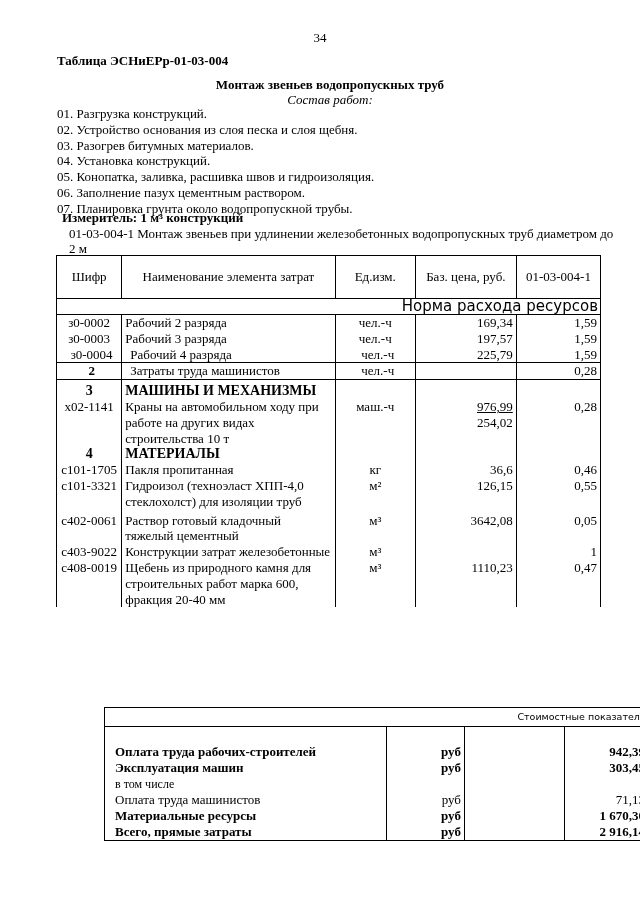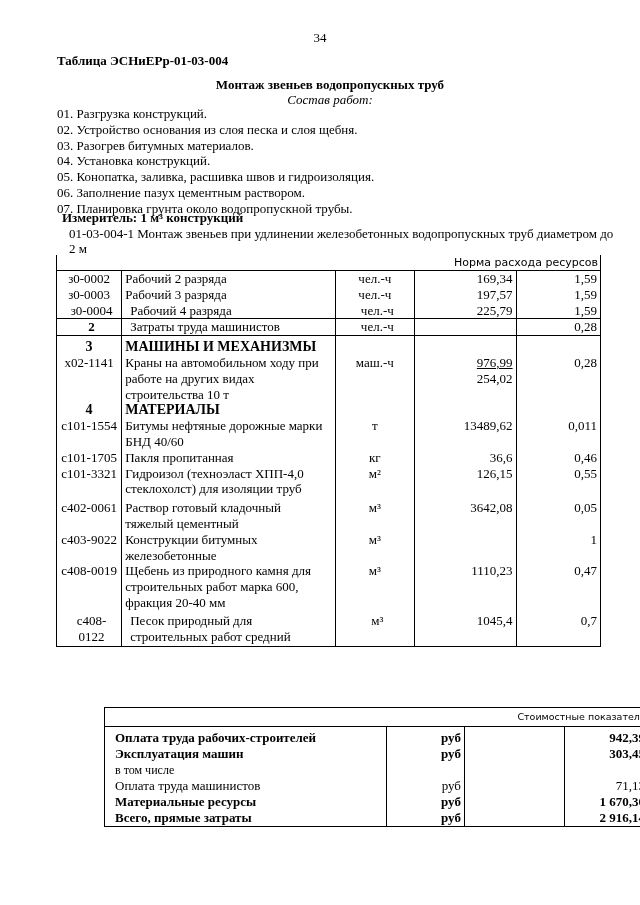--- a/index.html
+++ b/index.html
@@ -13,35 +13,35 @@
   .desc { position: absolute; top: 226px; left: 57px; width: 548px; font-size: 13px; line-height: 15px; margin-left: 12px; }
 
   table.main { position: absolute; top: 255px; left: 56px; width: 545px; border-collapse: collapse; font-size: 13px; }
   table.main td { padding: 0 3px; vertical-align: top; line-height: 15.8px; }
   table.main td.c1 { width: 56px; border-left: 1.5px solid #000; border-right: 1.5px solid #000; text-align: center; }
   table.main td.c2 { width: 214px; border-right: 1.5px solid #000; text-align: left; }
   table.main td.c3 { width: 72px; border-right: 1.5px solid #000; text-align: center; }
   table.main td.c4 { width: 95px; border-right: 1.5px solid #000; text-align: right; }
   table.main td.c5 { width: 78px; border-right: 1.5px solid #000; text-align: right; }
   tr.head td { border-top: 1.5px solid #000; border-bottom: 1.5px solid #000; height: 42px; vertical-align: middle; text-align: center !important; }
-  tr.norm td { border-left: 1.5px solid #000; border-right: 1.5px solid #000; border-bottom: 1.5px solid #000; font-family: "DejaVu Sans", sans-serif; font-size: 11px; text-align: right; height: 15px; line-height: 15px; padding-right: 2px; }
+  tr.norm td { border-left: 1.5px solid #000; border-right: 1.5px solid #000; border-bottom: 1.5px solid #000; font-family: "DejaVu Sans", sans-serif; font-size: 15px; text-align: right; height: 15px; line-height: 15px; padding-right: 2px; }
   tr.sec-bot td { border-bottom: 1.5px solid #000; padding-left: 8px; }
   .bold { font-weight: bold; }
   .big { font-size: 14px; }
   .underline { text-decoration: underline; }
 
   table.costs { position: absolute; top: 707px; left: 56px; width: 545px; border-collapse: collapse; font-size: 13px; margin-left: 48px; }
   table.costs td { padding: 0 3px; line-height: 16px; vertical-align: top; }
   table.costs tr.hdr td { border: 1.5px solid #000; font-family: "DejaVu Sans", sans-serif; font-size: 9.5px; text-align: right; height: 18px; line-height: 18px; padding-right: 2px; }
   table.costs td.k1 { width: 272px; border-left: 1.5px solid #000; border-right: 1.5px solid #000; padding-left: 10px; }
   table.costs td.k2 { width: 72px; border-right: 1.5px solid #000; text-align: right; }
   table.costs td.k3 { width: 95px; border-right: 1.5px solid #000; }
   table.costs td.k4 { width: 78px; border-right: 1.5px solid #000; text-align: right; }
   table.costs tr.last td { border-bottom: 1.5px solid #000; }
-  table.costs tr.first td { padding-top: 3px; }
+  table.costs tr.first td { padding-top: 17px; }
 </style>
 </head>
 <body>
 
 <div class="page-num">34</div>
 <div class="tbl-title">Таблица  ЭСНиЕРр-01-03-004</div>
 <div class="subtitle">Монтаж звеньев водопропускных труб</div>
 <div class="composition">Состав работ:</div>
 
 <div class="steps">
@@ -52,20 +52,27 @@
   <div>05. Конопатка, заливка, расшивка швов и гидроизоляция.</div>
   <div>06. Заполнение пазух цементным раствором.</div>
   <div>07. Планировка грунта около водопропускной трубы.</div>
 </div>
 
 <div class="measure">Измеритель: 1 м³ конструкций</div>
 <div class="desc">01-03-004-1 Монтаж звеньев при удлинении железобетонных водопропускных труб диаметром до 2 м</div>
 
 <table class="main">
   <tbody>
+      <tr class="head">
+    <td class="c1">Шифр</td>
+    <td class="c2">Наименование элемента затрат</td>
+    <td class="c3">Ед.изм.</td>
+    <td class="c4">Баз. цена, руб.</td>
+    <td class="c5">01-03-004-1</td>
+  </tr>
   <tr class="norm">
     <td colspan="5">Норма расхода ресурсов</td>
   </tr>
 
   <tr>
     <td class="c1">з0-0002</td>
     <td class="c2">Рабочий 2 разряда</td>
     <td class="c3">чел.-ч</td>
     <td class="c4">169,34</td>
     <td class="c5">1,59</td>
@@ -108,27 +115,20 @@
   </tr>
 
   <tr>
     <td class="c1 bold big">4</td>
     <td class="c2 bold big">МАТЕРИАЛЫ</td>
     <td class="c3"></td>
     <td class="c4"></td>
     <td class="c5"></td>
   </tr>
   <tr>
-    <td class="c1">с101-1554</td>
-    <td class="c2">Битумы нефтяные дорожные марки БНД 40/60</td>
-    <td class="c3">т</td>
-    <td class="c4">13489,62</td>
-    <td class="c5">0,011</td>
-  </tr>
-  <tr>
     <td class="c1">с101-1705</td>
     <td class="c2">Пакля пропитанная</td>
     <td class="c3">кг</td>
     <td class="c4">36,6</td>
     <td class="c5">0,46</td>
   </tr>
   <tr>
     <td class="c1">с101-3321</td>
     <td class="c2">Гидроизол (техноэласт ХПП-4,0 стеклохолст) для изоляции труб</td>
     <td class="c3">м²</td>
@@ -137,39 +137,32 @@
   </tr>
   <tr>
     <td class="c1" style="padding-top:3px">с402-0061</td>
     <td class="c2" style="padding-top:3px">Раствор готовый кладочный тяжелый цементный</td>
     <td class="c3" style="padding-top:3px">м³</td>
     <td class="c4" style="padding-top:3px">3642,08</td>
     <td class="c5" style="padding-top:3px">0,05</td>
   </tr>
   <tr>
     <td class="c1">с403-9022</td>
-    <td class="c2">Конструкции битумных железобетонные</td>
+    <td class="c2">Конструкции затрат железобетонные</td>
     <td class="c3">м³</td>
     <td class="c4"></td>
     <td class="c5">1</td>
   </tr>
   <tr>
     <td class="c1">с408-0019</td>
     <td class="c2">Щебень из природного камня для строительных работ марка 600, фракция 20-40 мм</td>
     <td class="c3">м³</td>
     <td class="c4">1110,23</td>
     <td class="c5">0,47</td>
   </tr>
-  <tr class="sec-bot">
-    <td class="c1" style="padding-top:2px">с408-0122</td>
-    <td class="c2" style="padding-top:2px;padding-bottom:2px">Песок природный для строительных работ средний</td>
-    <td class="c3" style="padding-top:2px">м³</td>
-    <td class="c4" style="padding-top:2px">1045,4</td>
-    <td class="c5" style="padding-top:2px">0,7</td>
-  </tr>
 </tbody>
   </table>
 
 <table class="costs">
   <tbody>
       <tr class="hdr">
     <td colspan="4">Стоимостные показатели</td>
   </tr>
   <tr class="first">
     <td class="k1 bold">Оплата труда рабочих-строителей</td>

